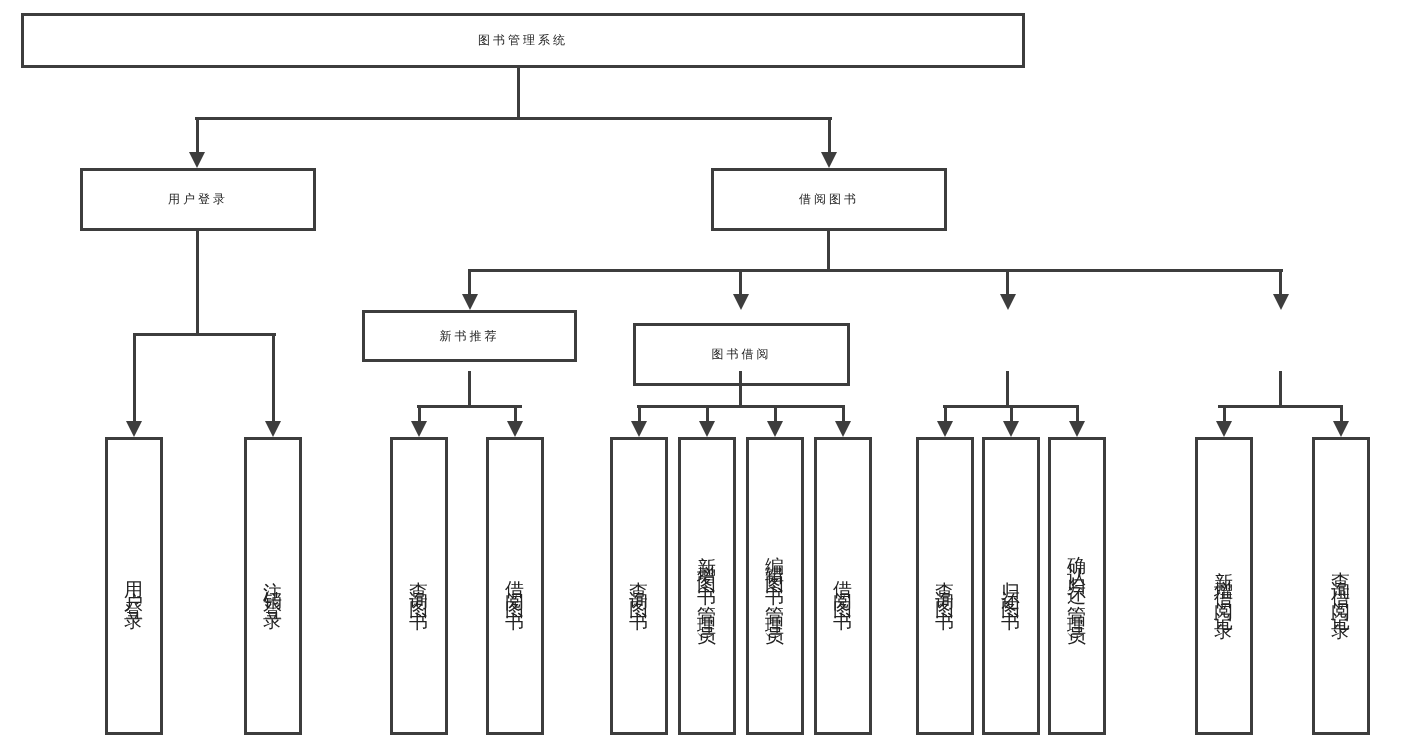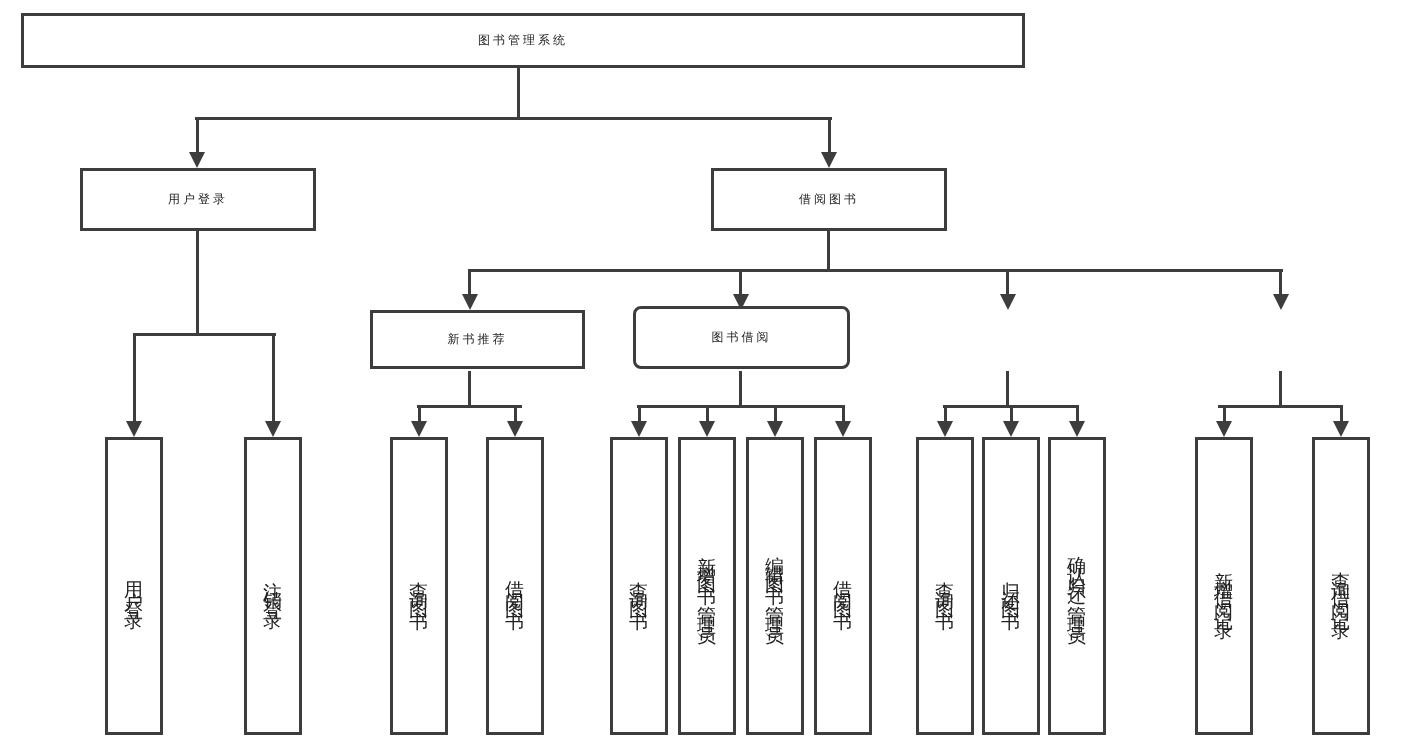--- a/index.html
+++ b/index.html
@@ -62,24 +62,24 @@
   <div class="ln" style="left:468px;top:269px;width:815px;height:3px;"></div>
   <div class="ln" style="left:468px;top:269px;width:3px;height:27px;"></div>
   <div class="ah" style="left:462px;top:294px;"></div>
   <div class="ln" style="left:739px;top:269px;width:3px;height:27px;"></div>
   <div class="ah" style="left:733px;top:294px;"></div>
   <div class="ln" style="left:1006px;top:269px;width:3px;height:27px;"></div>
   <div class="ah" style="left:1000px;top:294px;"></div>
   <div class="ln" style="left:1279px;top:269px;width:3px;height:27px;"></div>
   <div class="ah" style="left:1273px;top:294px;"></div>
 
-  <div class="node" style="left:370px;top:310px;width:215px;height:59px;">
+  <div class="node" style="left:362px;top:310px;width:215px;height:52px;">
     <span>新书推荐</span>
   </div>
-  <div class="node" style="left:633px;top:306px;width:217px;height:63px;border-radius:8px;">
+  <div class="node" style="left:633px;top:323px;width:217px;height:63px;">
     <span>图书借阅</span>
   </div>
 
   <div class="ln" style="left:468px;top:371px;width:3px;height:37px;"></div>
   <div class="ln" style="left:739px;top:371px;width:3px;height:37px;"></div>
   <div class="ln" style="left:1006px;top:371px;width:3px;height:37px;"></div>
   <div class="ln" style="left:1279px;top:371px;width:3px;height:37px;"></div>
 
   <div class="ln" style="left:417px;top:405px;width:105px;height:3px;"></div>
   <div class="ln" style="left:637px;top:405px;width:208px;height:3px;"></div>

